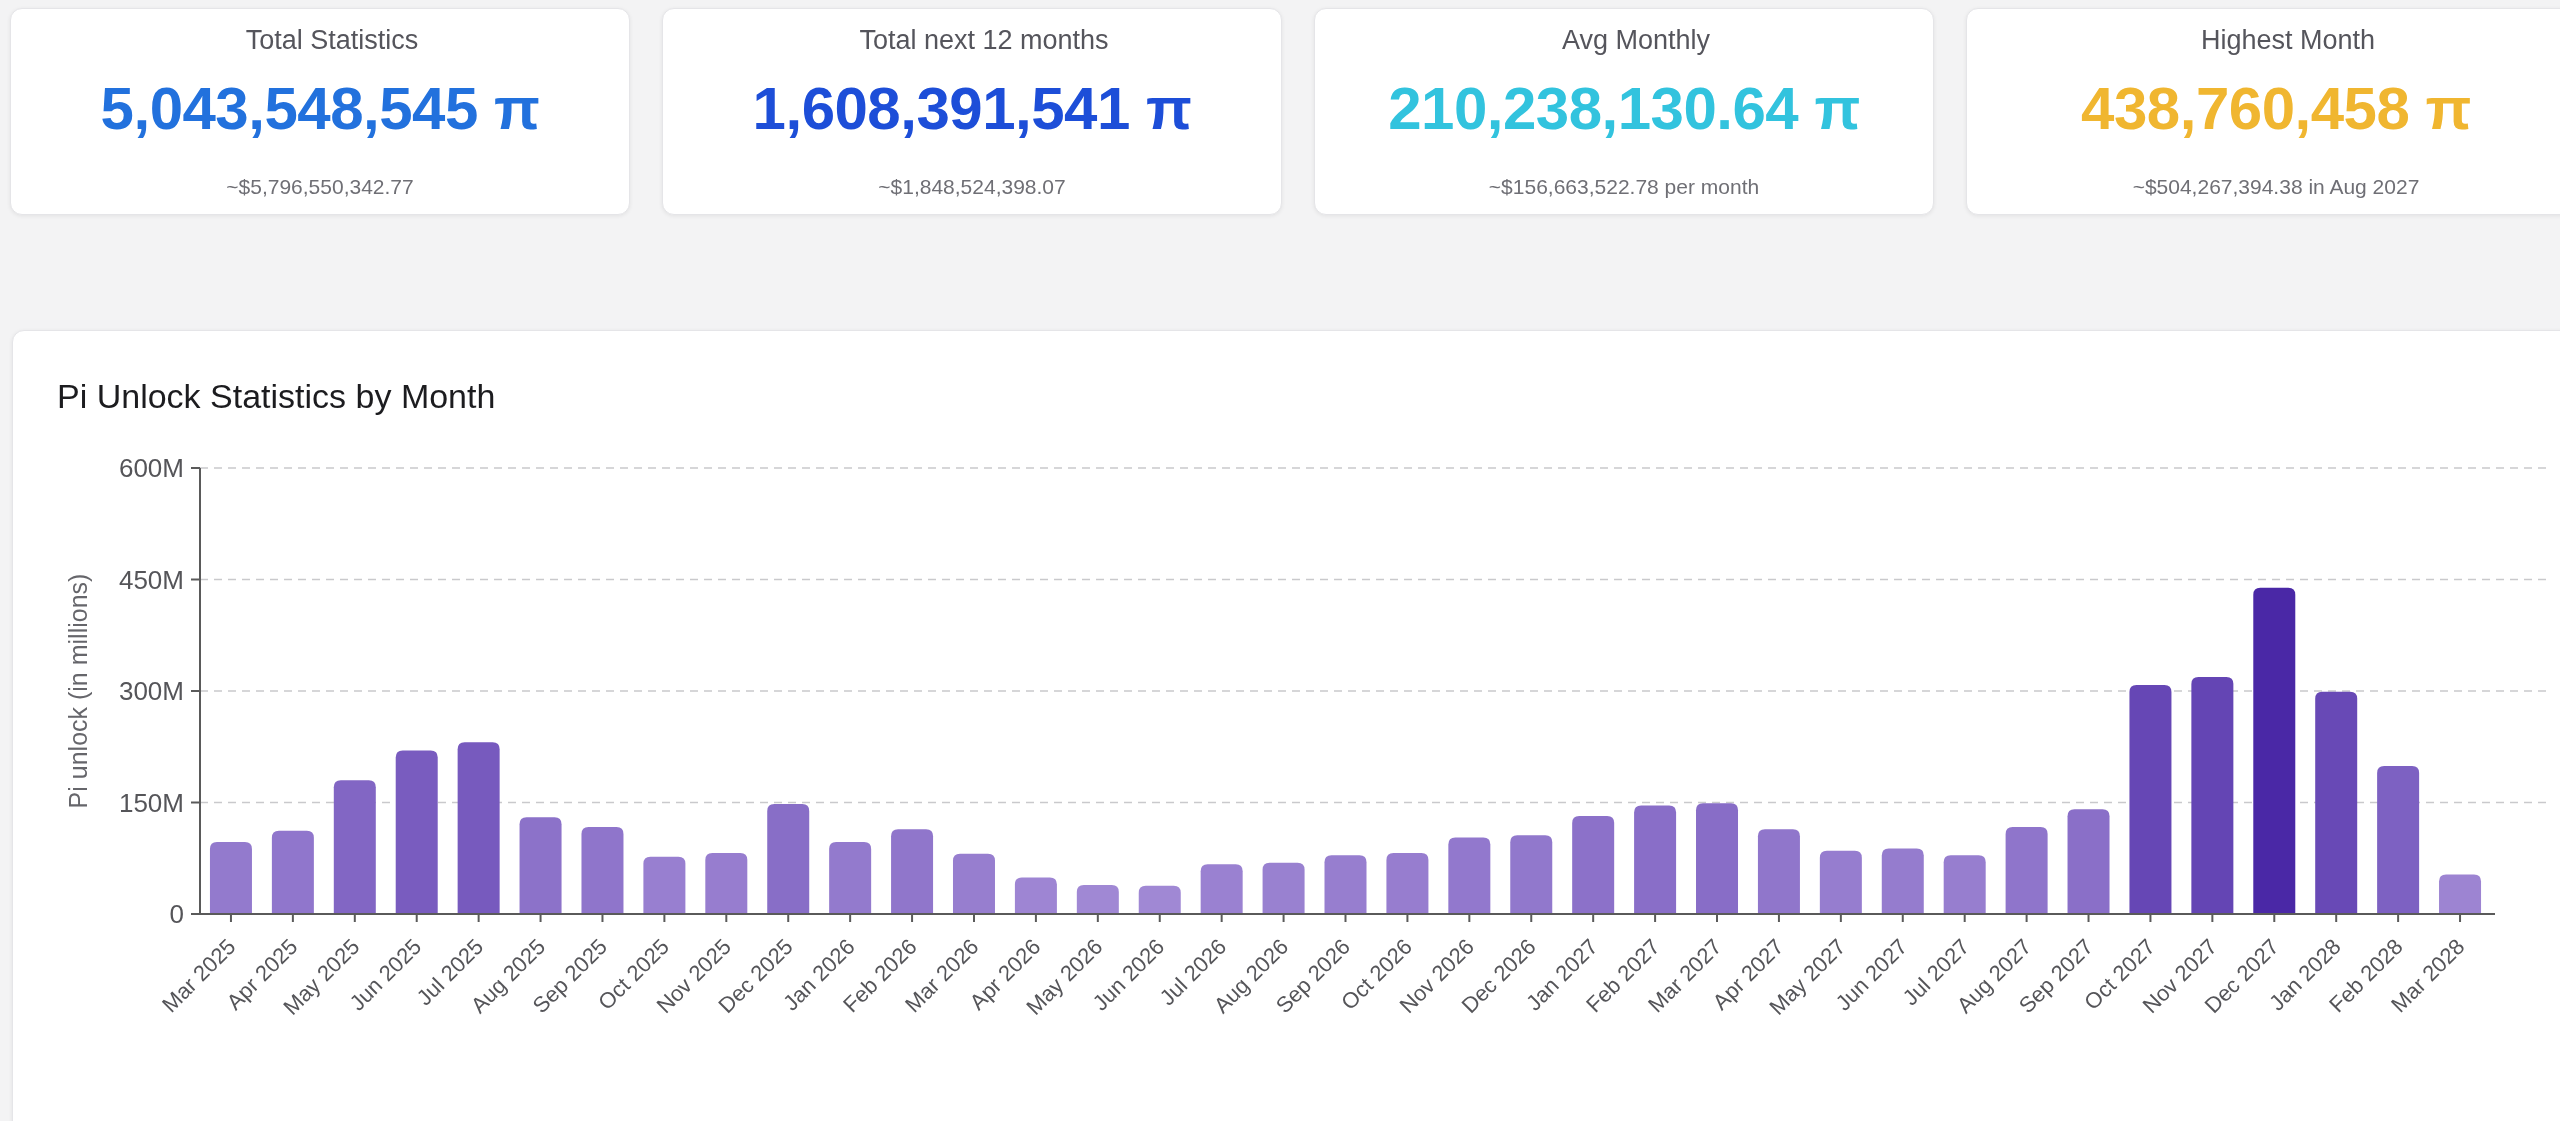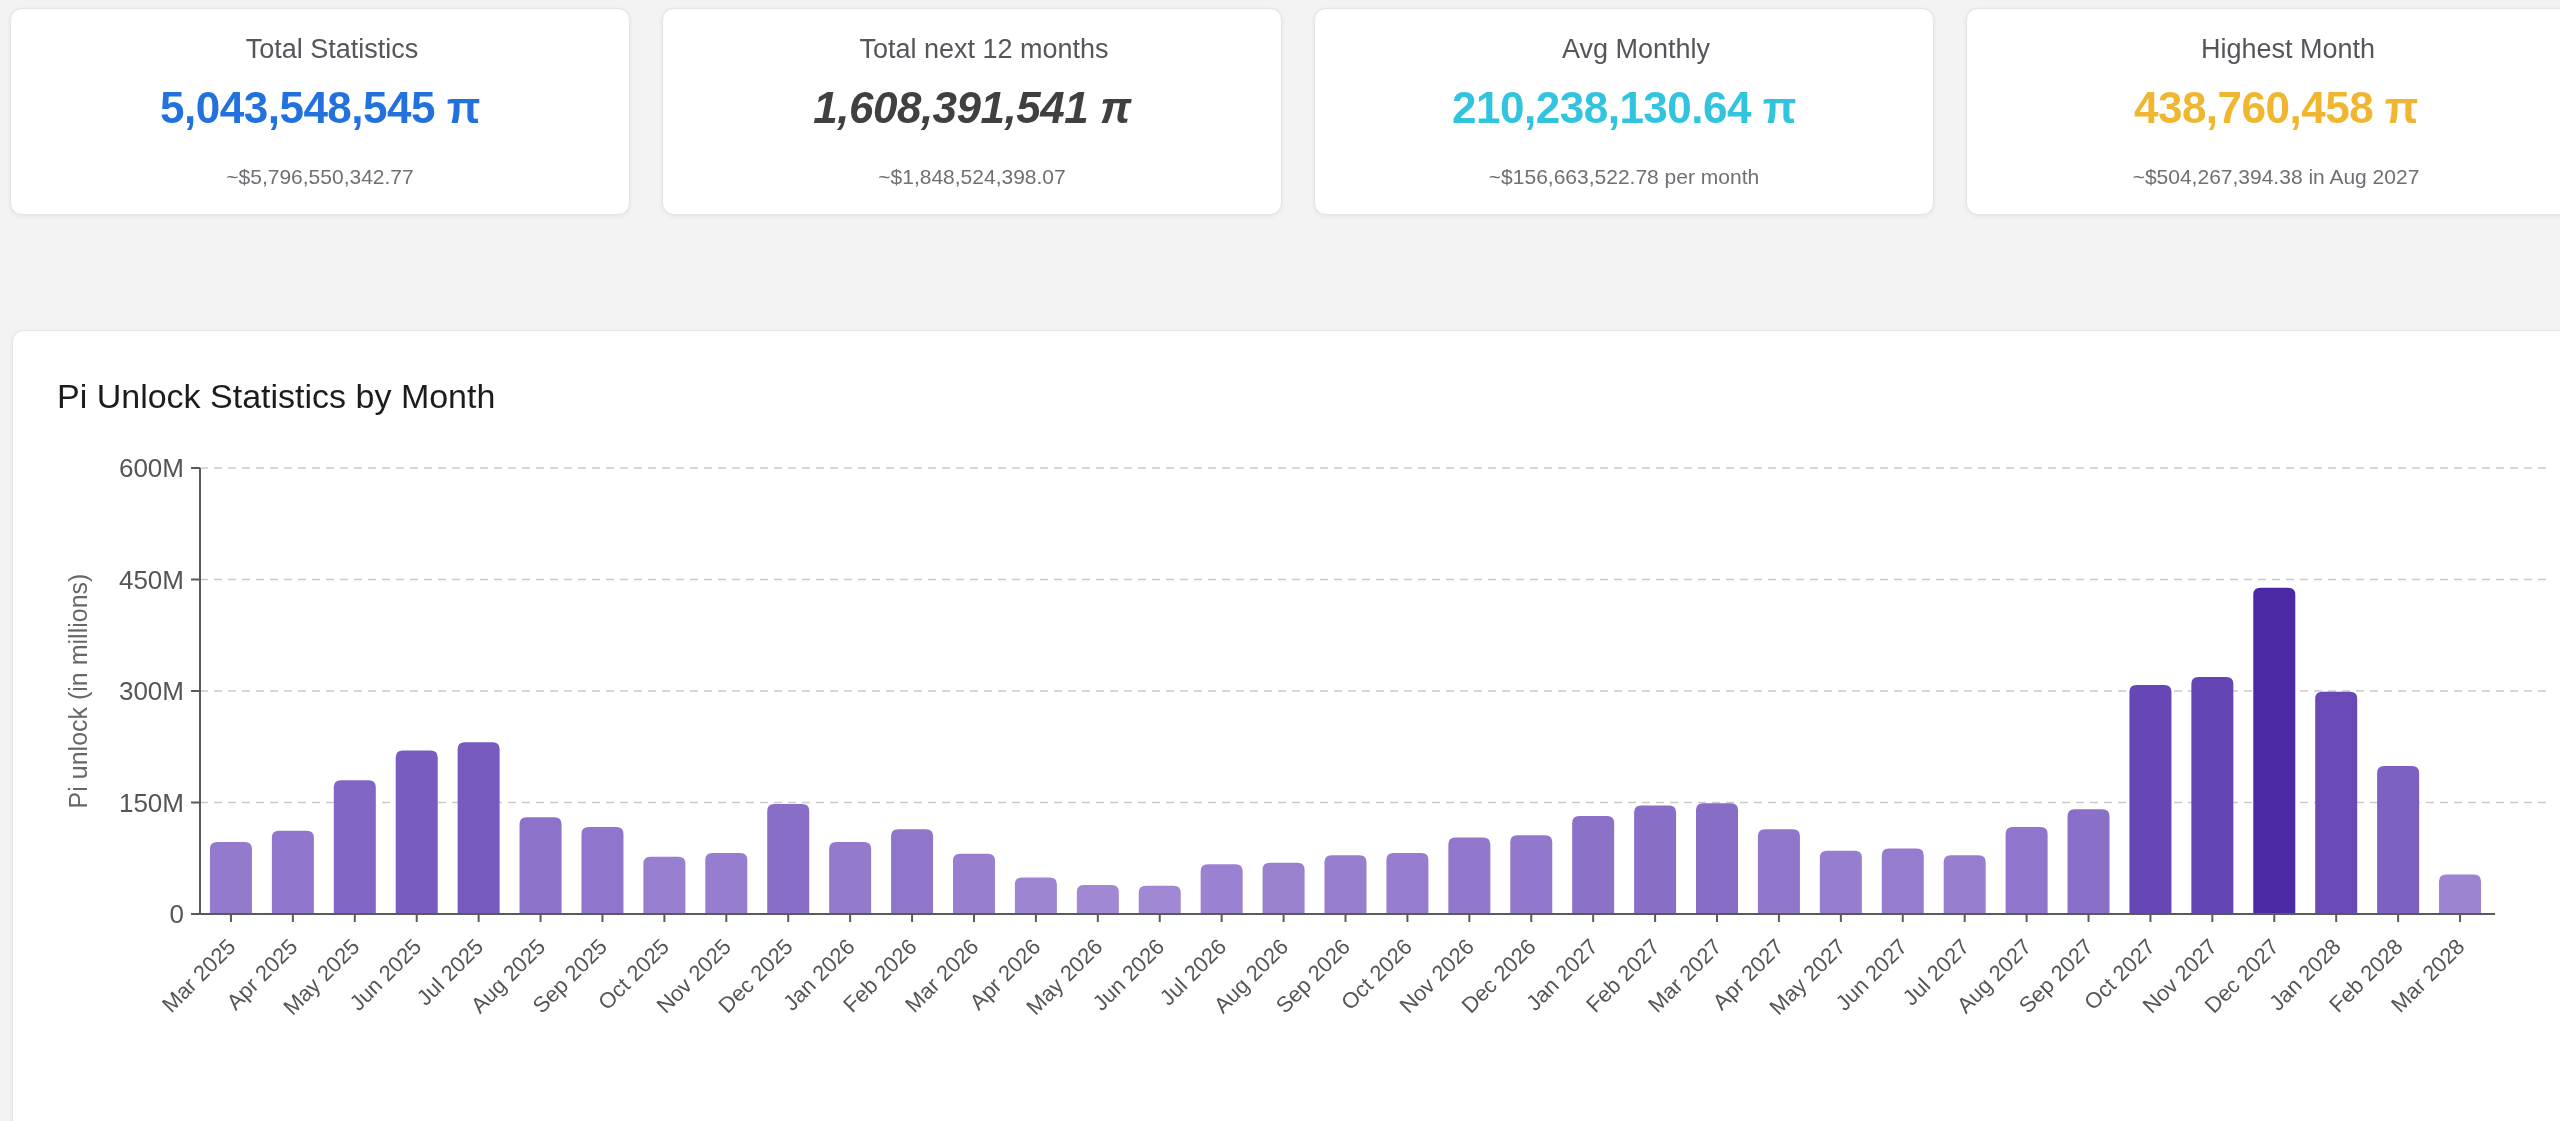--- a/index.html
+++ b/index.html
@@ -32,21 +32,21 @@
     text-align: center;
     box-sizing: border-box;
   }
   .stat-label {
     font-size: 27px;
     color: #55555c;
     margin-bottom: 18px;
     margin-left: 24px;
   }
   .stat-value {
-    font-size: 44px;
+    font-size: 60px;
     font-weight: 700;
     letter-spacing: -0.5px;
     margin-bottom: 32px;
   }
   .stat-sub {
     font-size: 21px;
     color: #6f6f75;
   }
 
   .chart-card {
@@ -75,21 +75,21 @@
 <body>
 
 <div class="stats-row">
   <div class="stat-card">
     <div class="stat-label">Total Statistics</div>
     <div class="stat-value" style="color: rgb(34, 113, 221);">5,043,548,545 π</div>
     <div class="stat-sub">~$5,796,550,342.77</div>
   </div>
   <div class="stat-card">
     <div class="stat-label">Total next 12 months</div>
-    <div class="stat-value" style="color: #404040; font-style: italic;">1,608,391,541 π</div>
+    <div class="stat-value" style="color: #1d4ed8;">1,608,391,541 π</div>
     <div class="stat-sub">~$1,848,524,398.07</div>
   </div>
   <div class="stat-card">
     <div class="stat-label">Avg Monthly</div>
     <div class="stat-value" style="color: rgb(50, 195, 222);">210,238,130.64 π</div>
     <div class="stat-sub">~$156,663,522.78 per month</div>
   </div>
   <div class="stat-card">
     <div class="stat-label">Highest Month</div>
     <div class="stat-value" style="color: rgb(240, 182, 48); text-align: right;">438,760,458 π</div>

